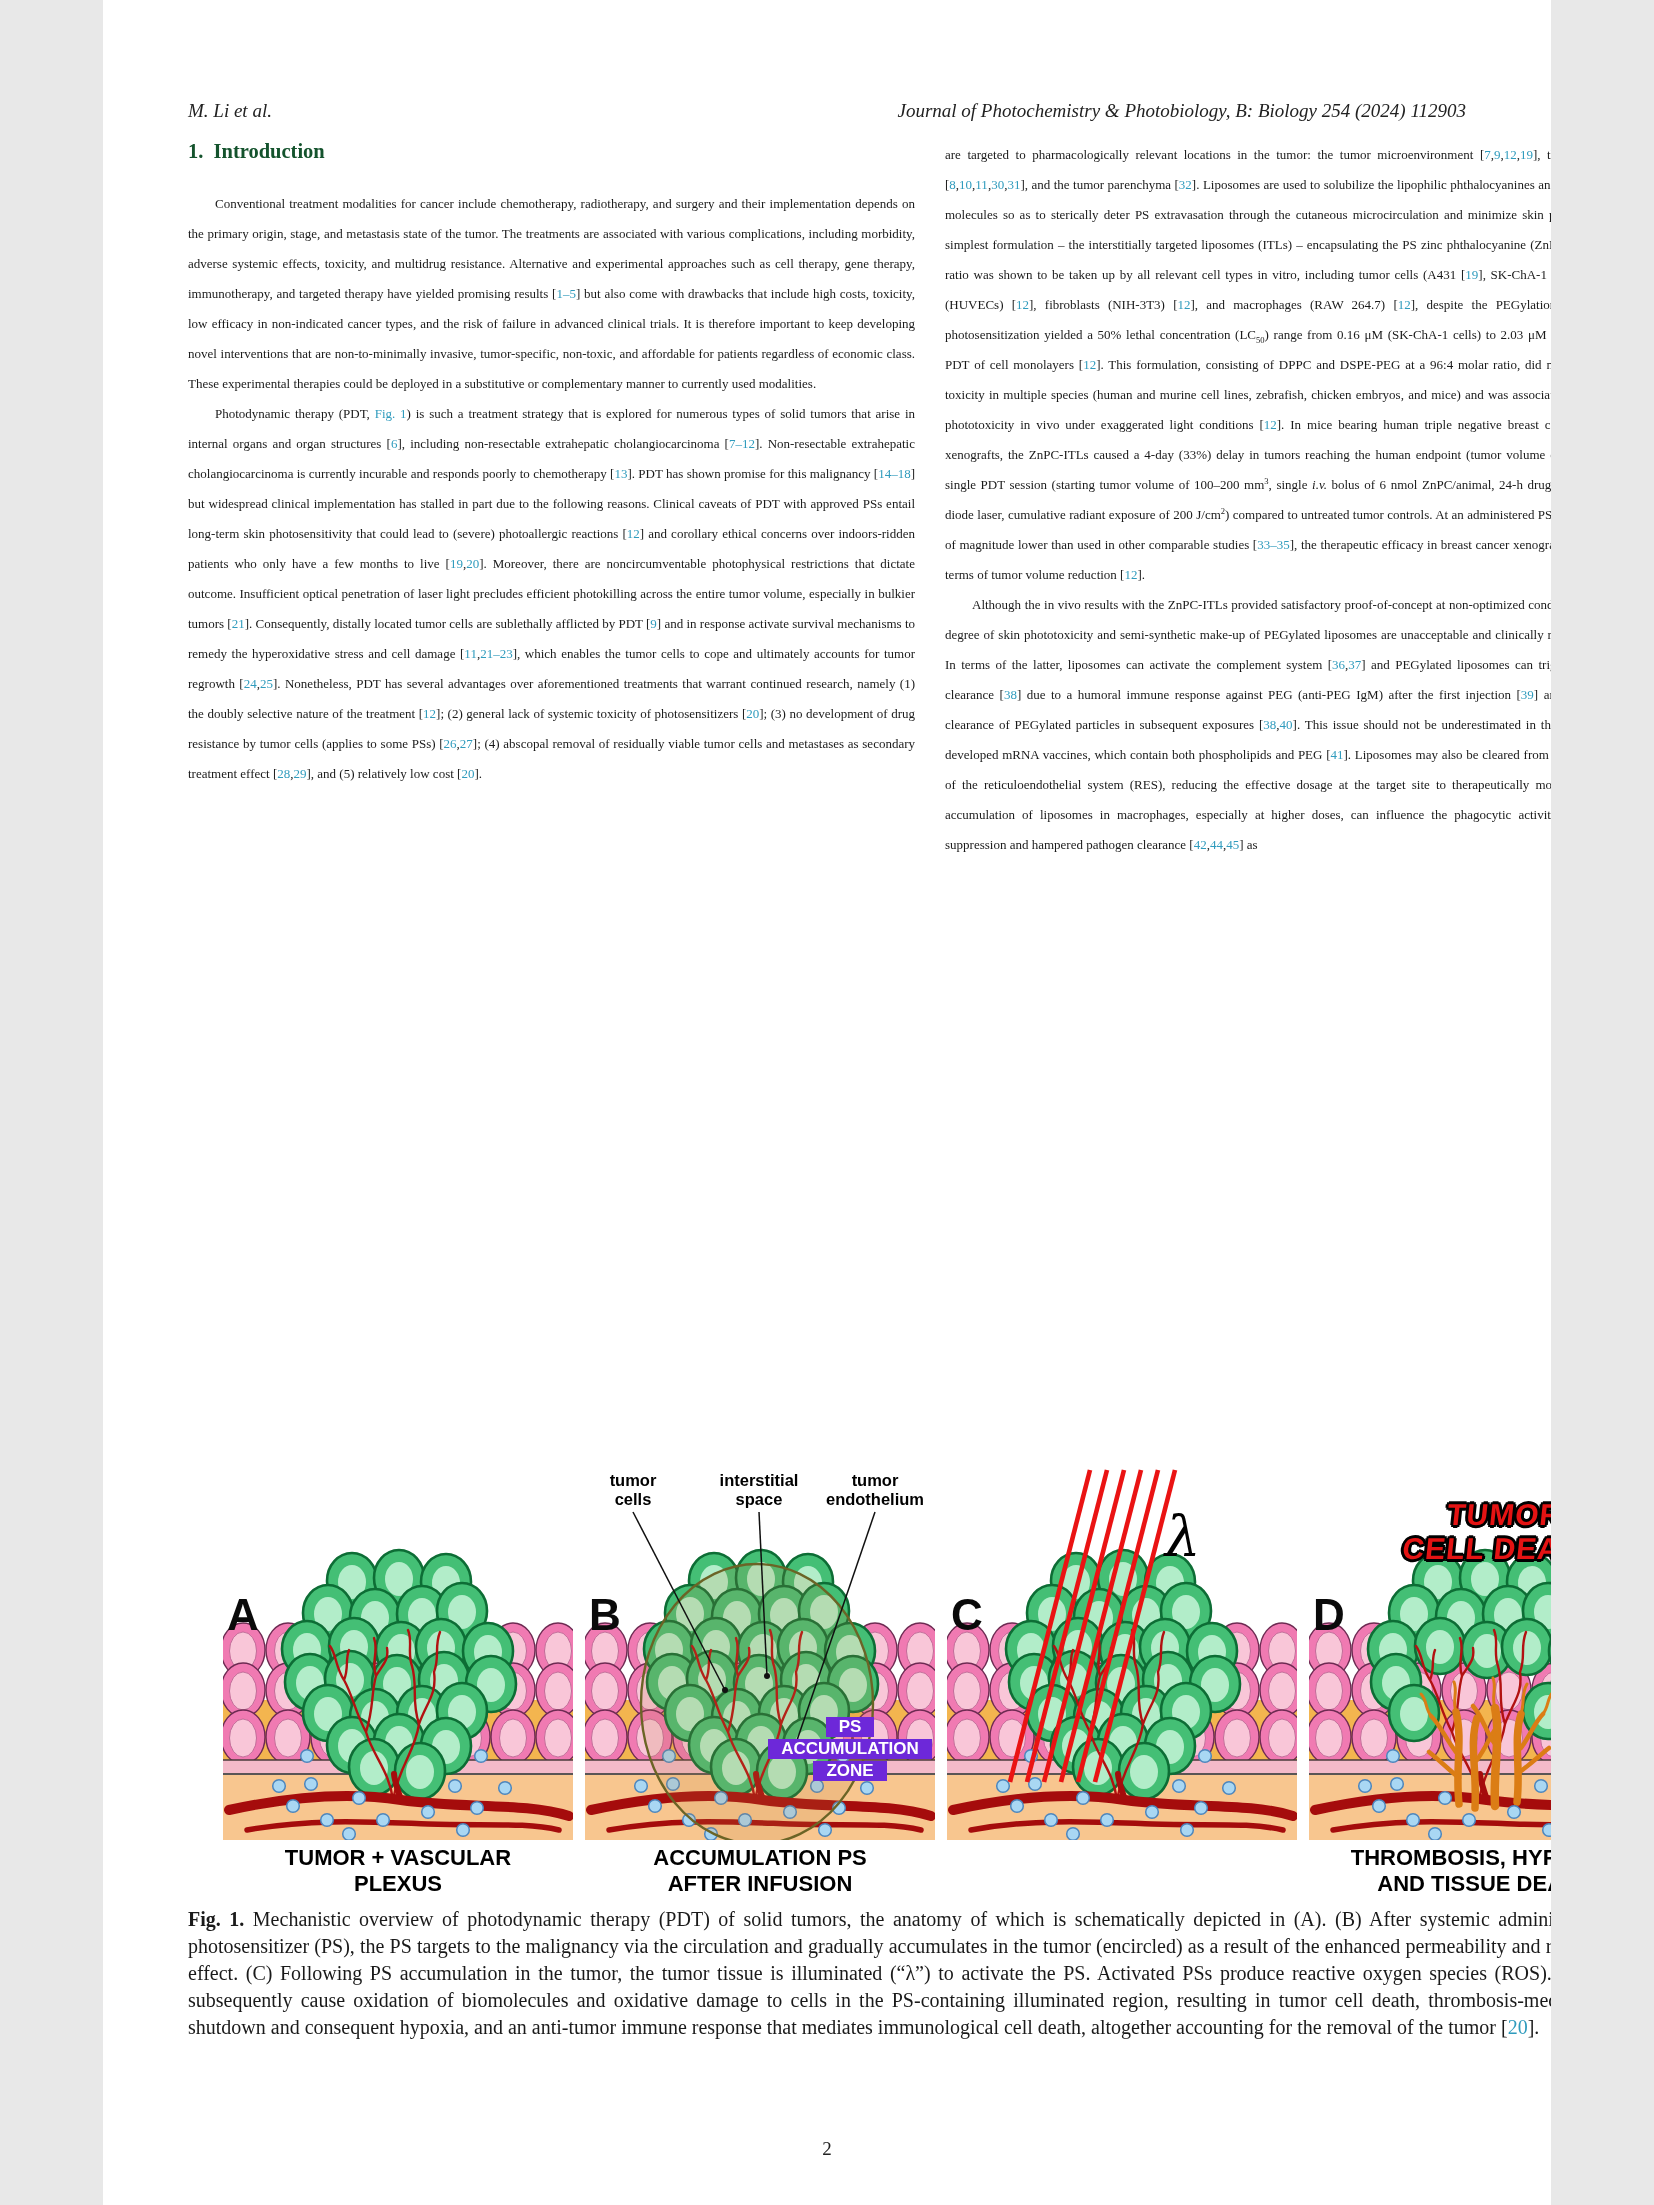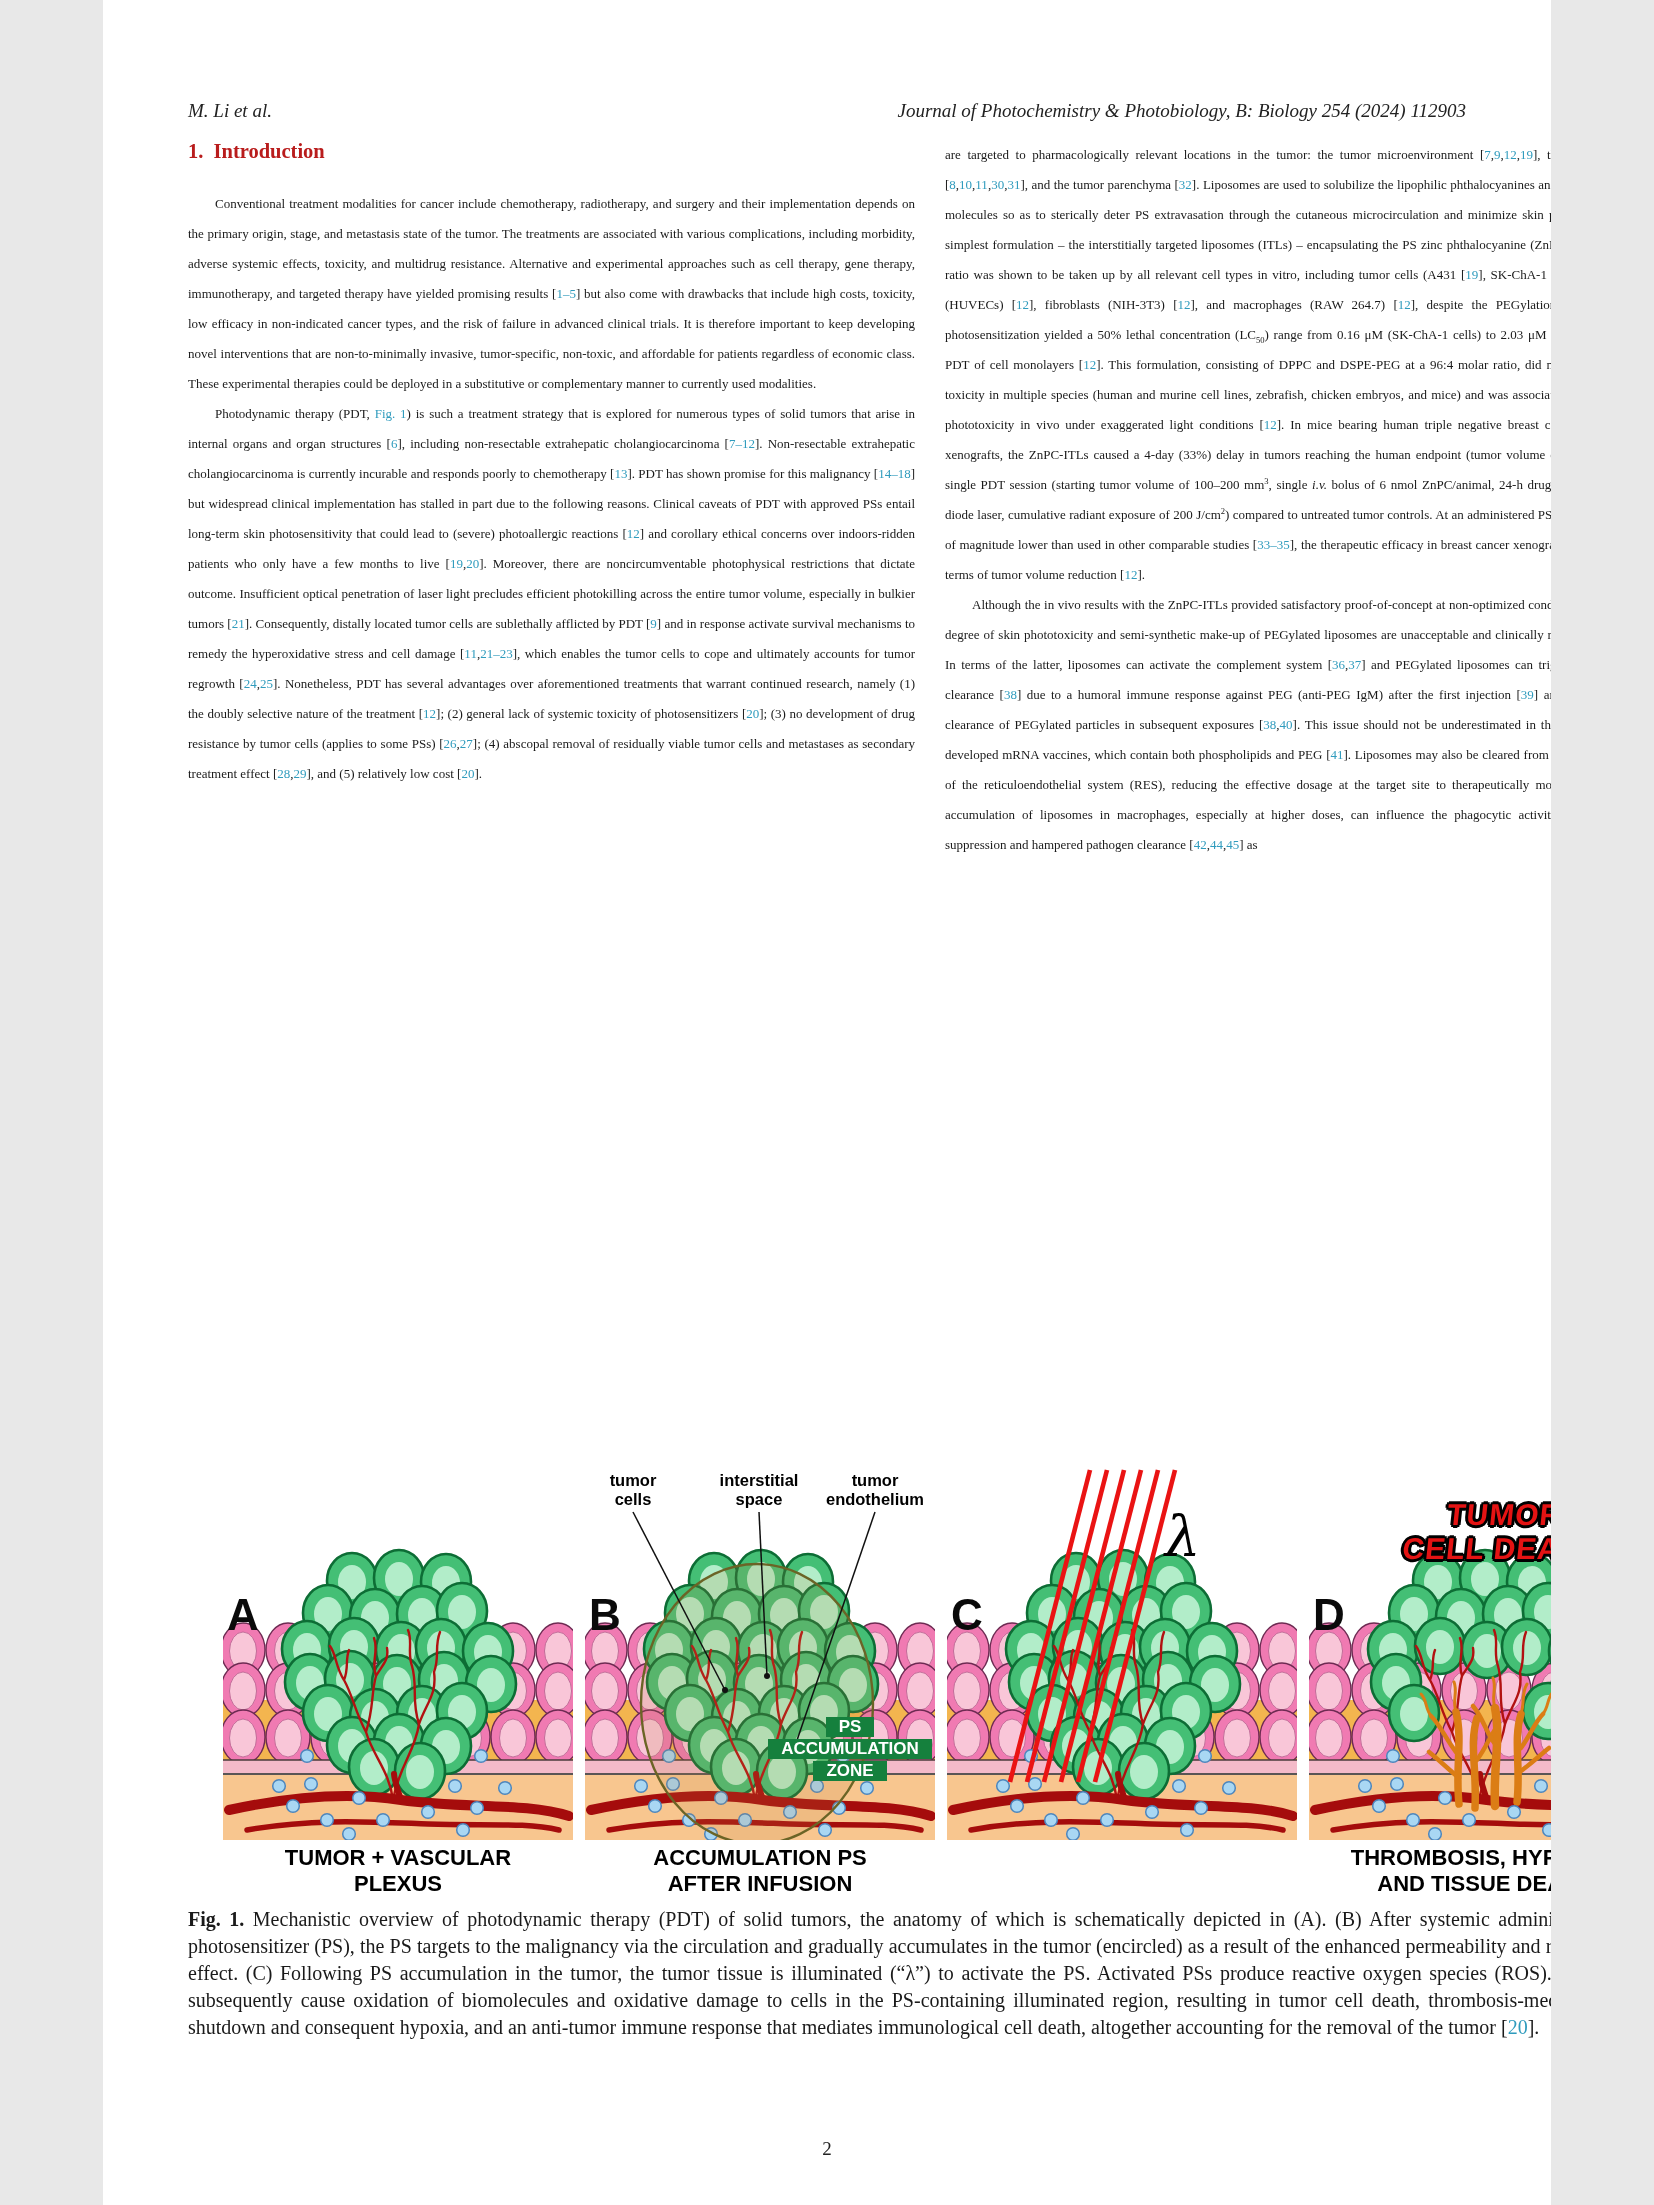--- a/index.html
+++ b/index.html
@@ -5,34 +5,34 @@
   html,body{margin:0;padding:0;background:#e8e8e8;}
   .page{position:relative;width:1448px;height:2205px;background:#ffffff;margin:0 auto;
         font-family:"Liberation Serif",serif;color:#161616;overflow:hidden;}
   
   .runhead{position:absolute;top:100px;left:85px;right:85px;display:flex;
            justify-content:space-between;font-style:italic;font-size:19px;color:#222;}
   
   .columns{position:absolute;top:140px;left:85px;width:1484px;display:flex;gap:30px;}
   .col{width:727px;}
   h2.sechead{font-family:"Liberation Serif",serif;font-size:20.5px;font-weight:bold;
-             margin:0 0 26px 0;word-spacing:5px;color:#b91c1c;}
+             margin:0 0 26px 0;word-spacing:5px;color:#14532d;}
   .para{font-size:13px;line-height:30px;text-align:justify;margin:0;color:#1a1a1a;}
   .para.ind{text-indent:27px;}
   .cite{color:#2f9bbd;}
   .para sub,.para sup,.figcap sub,.figcap sup{font-size:66%;line-height:0;}
   
   .figwrap{position:absolute;top:1468px;left:120px;width:1436px;}
   .panels{display:flex;gap:12px;}
   .panel{position:relative;width:350px;}
   .panel svg{display:block;width:350px;height:372px;}
   .panel-letter{position:absolute;top:122px;left:4px;font:700 44px "Liberation Sans",sans-serif;color:#0a0a0a;}
   .panel-caption{margin-top:5px;text-align:center;font:700 22px/26px "Liberation Sans",sans-serif;color:#000;}
   .zone-badge{position:absolute;top:248px;right:0px;width:170px;text-align:center;line-height:22px;}
-  .zone-badge span{background:#15803d;color:#fff;font:800 17px "Liberation Sans",sans-serif;
+  .zone-badge span{background:#6d28d9;color:#fff;font:800 17px "Liberation Sans",sans-serif;
                    padding:0 13px;display:inline-block;}
   .death-label{position:absolute;top:30px;left:34px;right:-4px;text-align:center;
                font:900 30px/34px "Liberation Sans",sans-serif;color:#e41313;letter-spacing:1px;
                transform:skewX(-6deg);
                text-shadow:-2px -2px 0 #000,2px -2px 0 #000,-2px 2px 0 #000,2px 2px 0 #000,
                            0 3px 0 #000,3px 0 0 #000,0 -3px 0 #000,-3px 0 0 #000;}
   .figcap{position:absolute;top:1906px;left:85px;width:1484px;font-size:20px;
           line-height:27px;text-align:justify;color:#1a1a1a;}
   .pagenum{position:absolute;top:2138px;left:0;width:100%;text-align:center;
            font-size:19px;color:#222;}

